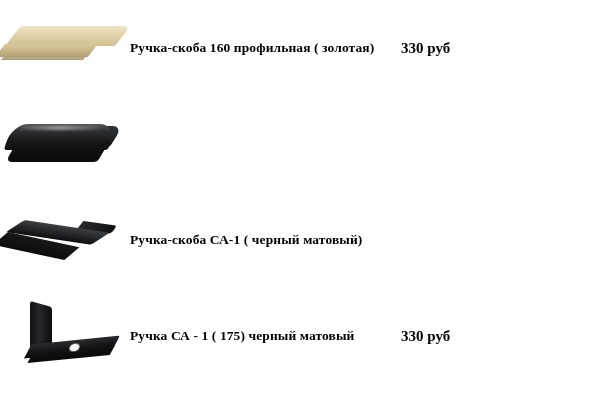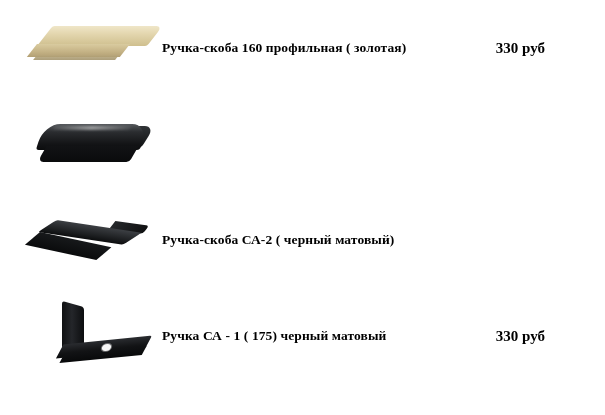--- a/index.html
+++ b/index.html
@@ -18,42 +18,41 @@
     width: 605px;
     height: 415px;
     position: relative;
   }
   .row {
     position: relative;
     width: 513px;
     height: 96px;
     display: flex;
     align-items: center;
-    padding-left: 32px;
   }
   .img-cell {
     width: 130px;
     min-width: 130px;
     height: 96px;
     position: relative;
   }
   .desc-cell {
     flex: 1;
     padding-right: 8px;
     font-size: 13.5px;
     font-weight: bold;
     line-height: 1.45;
     letter-spacing: 0.1px;
   }
   .price-cell {
     width: 112px;
     min-width: 112px;
     font-size: 15px;
     font-weight: bold;
-    text-align: right;
+    text-align: left;
     padding-left: 2px;
   }
 
   
   .handle-gold {
     position: absolute;
     left: 5px;
     top: 26px;
     width: 110px;
     height: 42px;
@@ -258,21 +257,21 @@
   </div>
 
   <div class="row">
     <div class="img-cell">
       <div class="handle-wedge">
         <div class="tip"></div>
         <div class="plate"></div>
         <div class="under"></div>
       </div>
     </div>
-    <div class="desc-cell">Ручка-скоба СА-2 ( черный матовый)</div>
+    <div class="desc-cell">Ручка-скоба СА-1 ( черный матовый)</div>
   </div>
 
   <div class="row">
     <div class="img-cell">
       <div class="handle-l">
         <div class="vert"></div>
         <div class="horiz"></div>
         <div class="horiz2"></div>
         <div class="hole"></div>
       </div>

